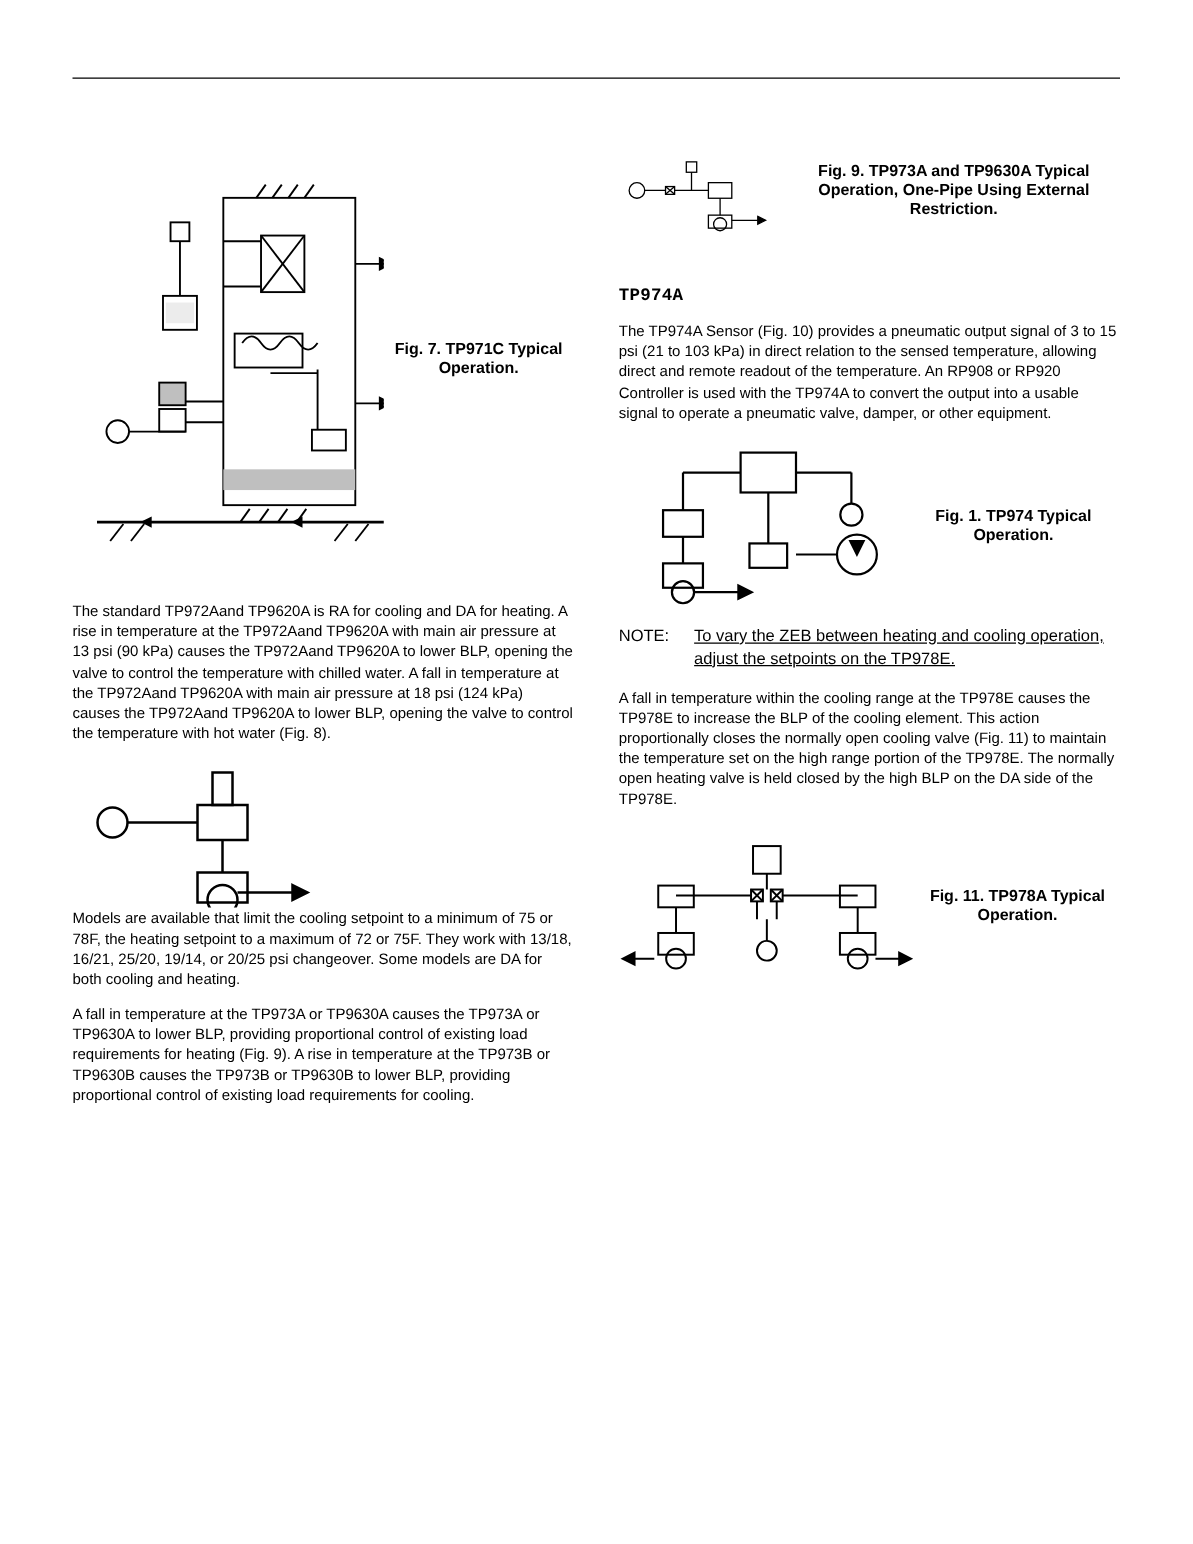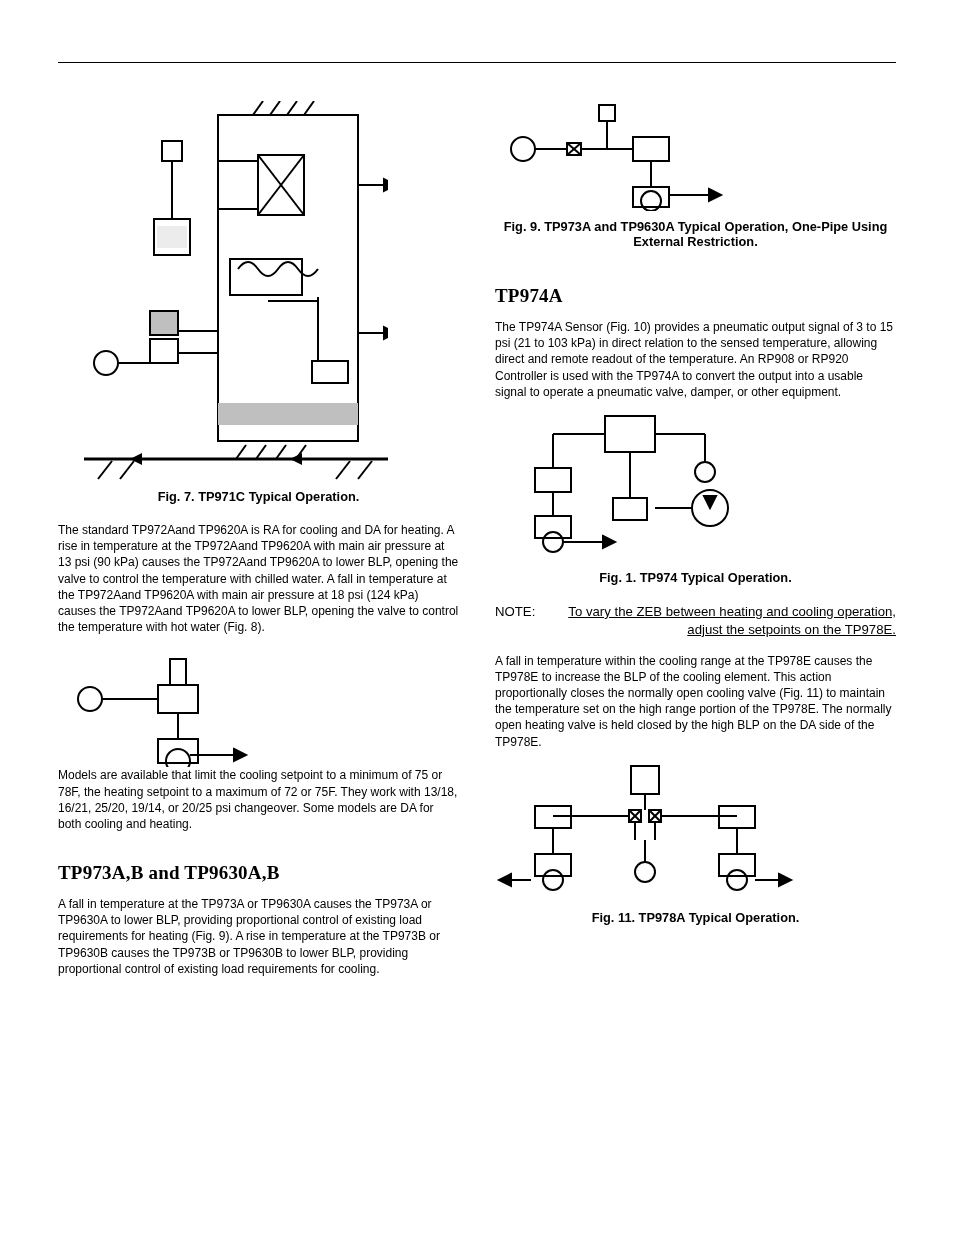--- a/index.html
+++ b/index.html
@@ -23,51 +23,51 @@
     display: flex;
     gap: 36px;
   }
   .col {
     flex: 1 1 0;
     min-width: 0;
     display: flex;
     flex-direction: column;
   }
   h2[data-name$="-heading"] {
-    font-family: Liberation Serif, serif;
+    font-family: Liberation Mono, monospace;
     font-weight: bold;
-    font-size: 19px;
+    font-size: 14px;
     margin: 18px 0 12px 0;
     letter-spacing: 0.2px;
   }
   p {
     font-size: 12px;
     line-height: 1.35;
     margin: 0 0 12px 0;
   }
   .fig-caption {
     font-size: 12.8px;
     font-weight: bold;
     text-align: center;
     margin: 8px 0 18px 0;
   }
   .figure {
     display: flex;
-    flex-direction: column;
+    flex-direction: row;
+    align-items: center;
   }
   .figure svg {
     display: block;
   }
   .note {
     display: flex;
-    gap: 8px;
+    gap: 20px;
     font-size: 13.2px;
     line-height: 1.35;
     margin: 0 0 14px 0;
-    text-align: right;
   }
   .note .note-label {
     flex: 0 0 auto;
     font-weight: normal;
   }
   .note .note-text {
     flex: 1 1 auto;
     text-decoration: underline;
   }
 </style>
@@ -160,21 +160,20 @@
             <rect x="100" y="92" width="40" height="24"></rect>
             <circle cx="120" cy="120" r="12" transform="translate(0,-6)"></circle>
             <line x1="132" y1="114" x2="176" y2="114" transform="translate(0,-6)"></line>
             <polygon points="176,108 188,114 176,120" fill="#000" transform="translate(0,-6)"></polygon>
           </g>
         </svg>
       </div>
 
       <p data-name="tp972a-paragraph-2">Models are available that limit the cooling setpoint to a minimum of 75 or 78F, the heating setpoint to a maximum of 72 or 75F. They work with 13/18, 16/21, 25/20, 19/14, or 20/25 psi changeover. Some models are DA for both cooling and heating.</p>
 
-      <h2 data-name="tp973ab-heading">TP973A,B and TP9630A,B</h2>
       <p data-name="tp973ab-paragraph">A fall in temperature at the TP973A or TP9630A causes the TP973A or TP9630A to lower BLP, providing proportional control of existing load requirements for heating (Fig. 9). A rise in temperature at the TP973B or TP9630B causes the TP973B or TP9630B to lower BLP, providing proportional control of existing load requirements for cooling.</p>
     </div>
 
     <div class="col" data-name="right-column">
 
       <div class="figure" data-name="figure-9">
         <svg data-name="diagram-fig9-icon" width="260" height="110" viewBox="0 0 260 110">
           <g stroke="#000" stroke-width="2" fill="none">
             <circle cx="28" cy="48" r="12"></circle>
             <line x1="40" y1="48" x2="72" y2="48"></line>

